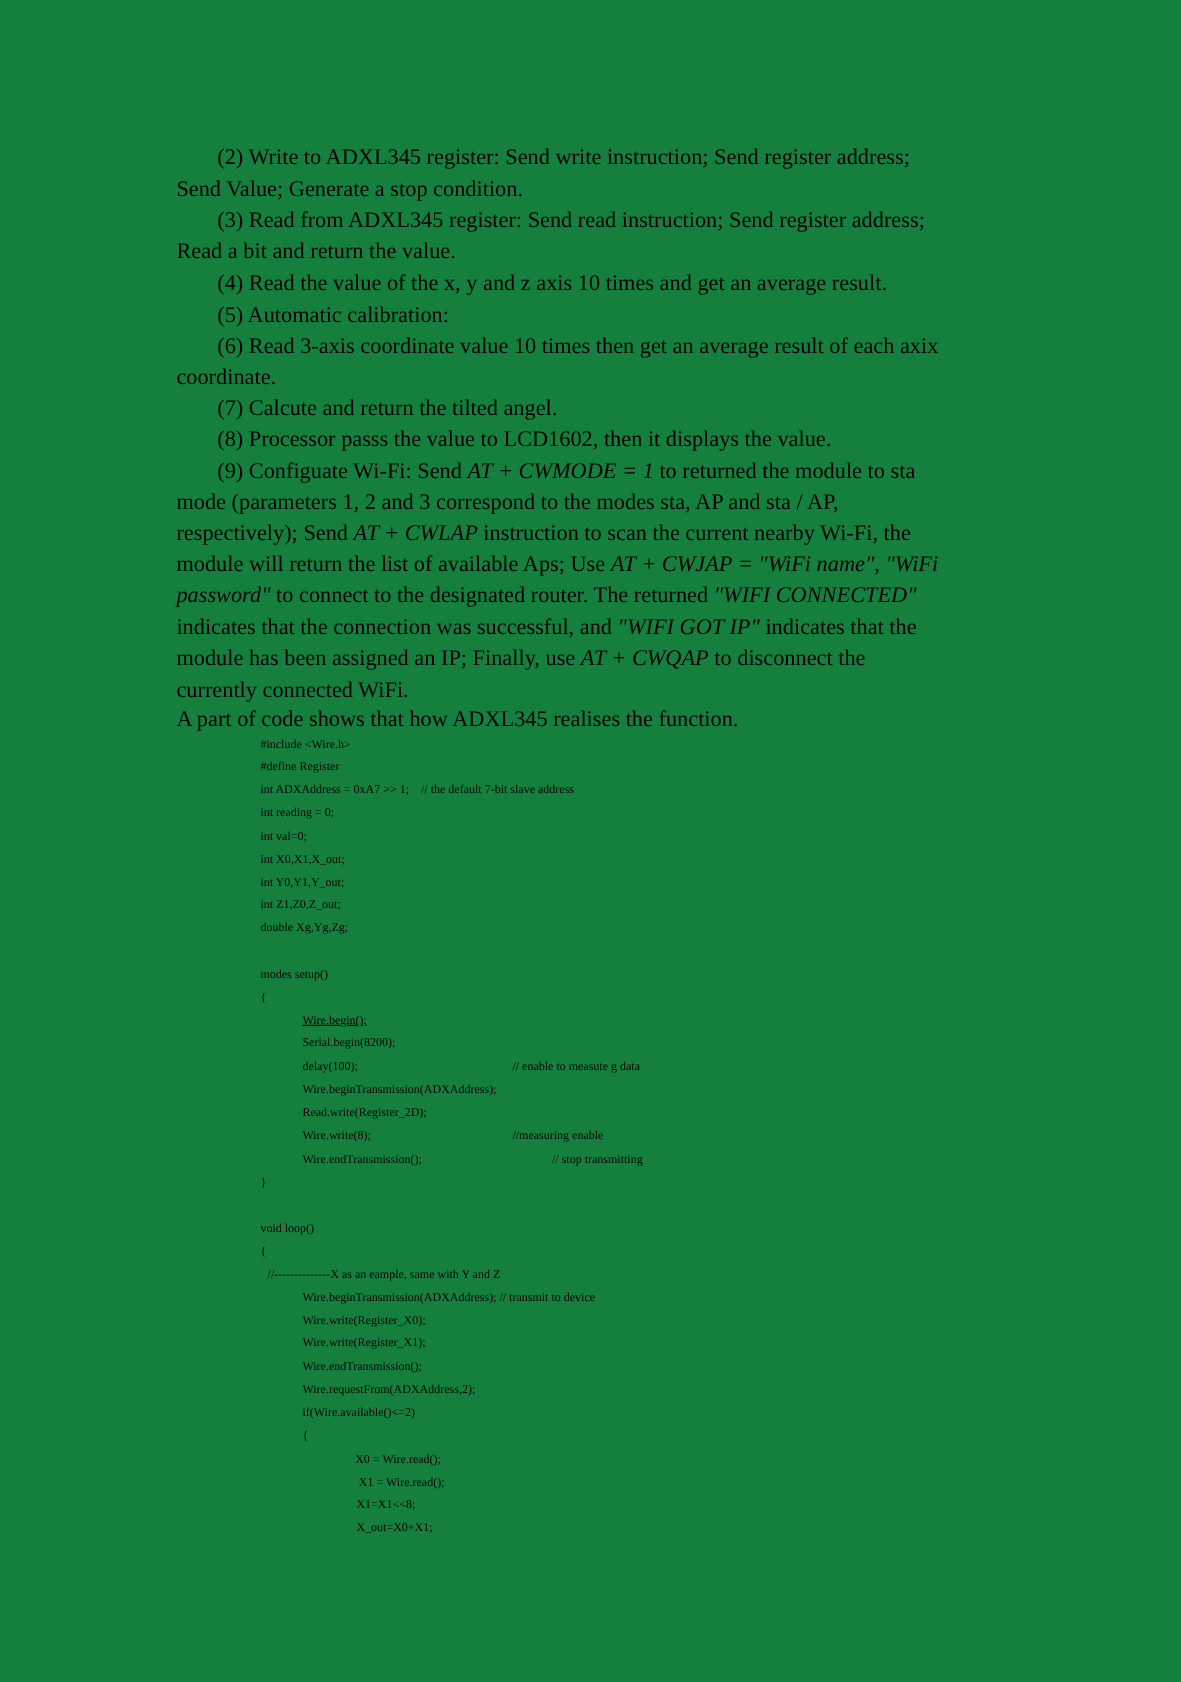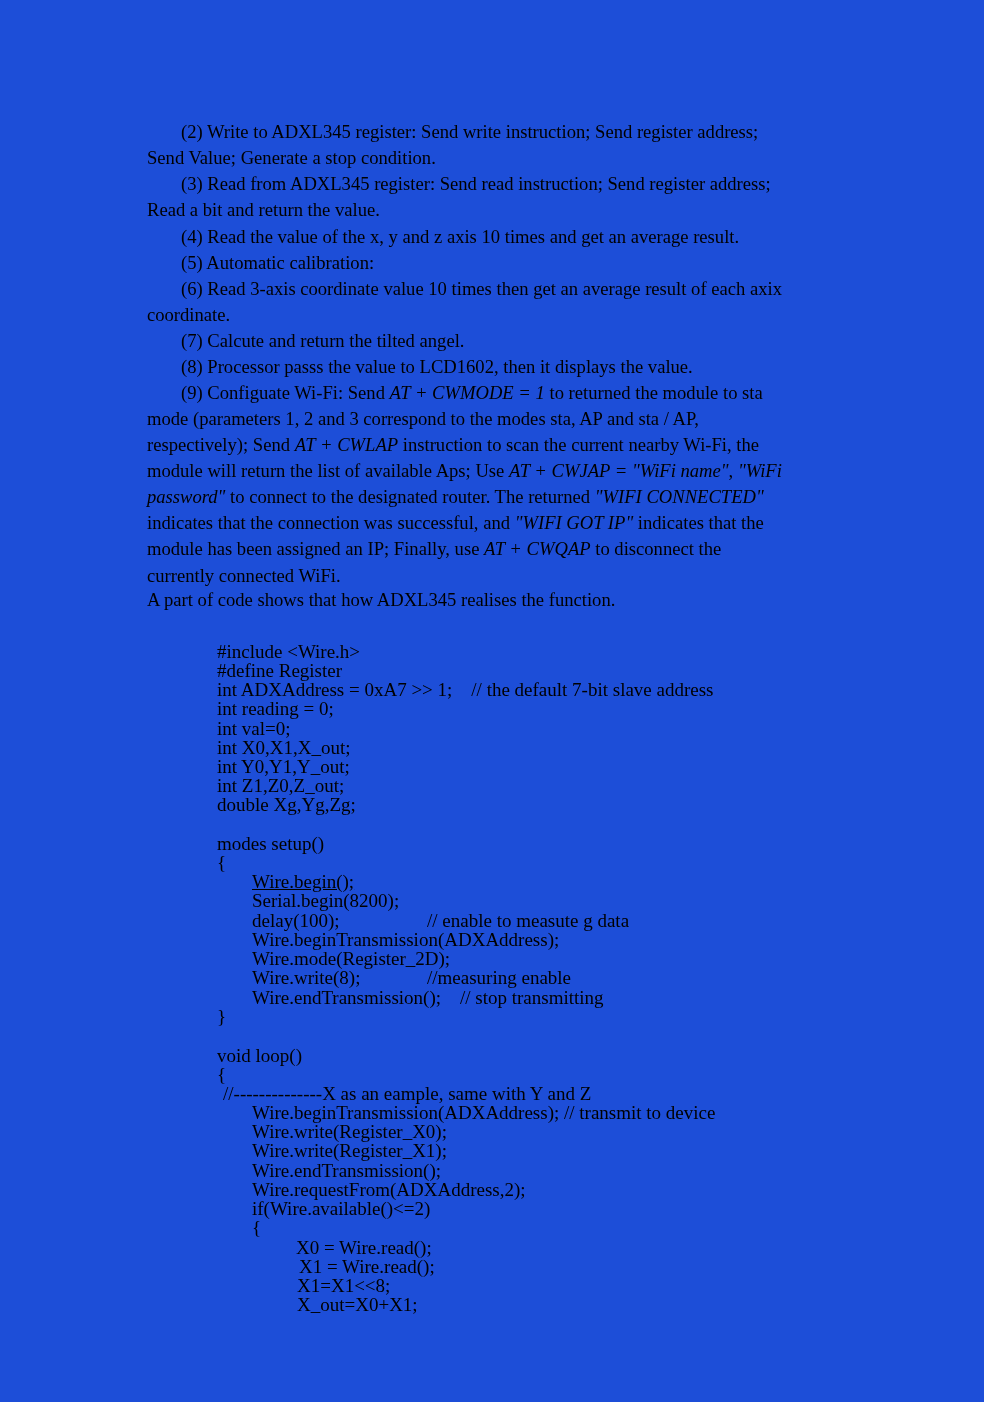--- a/index.html
+++ b/index.html
@@ -1,20 +1,20 @@
 <!DOCTYPE html>
 <html><head>
 <meta charset="utf-8">
 <style>
   html, body { margin: 0; padding: 0; background: #ffffff; }
   body { width: 984px; height: 1402px; position: relative; overflow: hidden;
          font-family: "Liberation Serif", "DejaVu Serif", serif; color: #000; }
-  .page { position: absolute; left: 0; top: 0; width: 984px; height: 1402px; background: #1d4ed8; }
+  .page { position: absolute; left: 0; top: 0; width: 984px; height: 1402px; background: #15803d; }
   .line { position: absolute; white-space: pre; font-size: 18.6px; line-height: 22px; }
-  .code { position: absolute; white-space: pre; font-size: 19px; line-height: 19px; margin-top: 31px; }
+  .code { position: absolute; white-space: pre; font-size: 10px; line-height: 19px; }
   .it { font-style: italic; }
 </style>
 </head>
 <body>
 
 <div class="page">
 
   <div>
     <div class="line" style="left:181px;top:121px">(2) Write to ADXL345 register: Send write instruction; Send register address;</div>
     <div class="line" style="left:147px;top:147px">Send Value; Generate a stop condition.</div>
@@ -51,21 +51,21 @@
       <div class="code" style="left: 217px; top: 726px;">int Y0,Y1,Y_out;</div>
       <div class="code" style="left: 217px; top: 745px;">int Z1,Z0,Z_out;</div>
       <div class="code" style="left: 217px; top: 764px;">double Xg,Yg,Zg;</div>
       <div class="code" style="left: 217px; top: 803px;">modes setup()</div>
       <div class="code" style="left: 217px; top: 822px;">{</div>
       <div class="code" style="left: 252px; top: 841px; text-decoration: underline;">Wire.begin();</div>
       <div class="code" style="left: 252px; top: 860px;">Serial.begin(8200);</div>
       <div class="code" style="left: 252px; top: 880px;">delay(100);</div>
       <div class="code" style="left: 427px; top: 880px;">// enable to measute g data</div>
       <div class="code" style="left: 252px; top: 899px;">Wire.beginTransmission(ADXAddress);</div>
-      <div class="code" style="left: 252px; top: 918px;">Wire.mode(Register_2D);</div>
+      <div class="code" style="left: 252px; top: 918px;">Read.write(Register_2D);</div>
       <div class="code" style="left: 252px; top: 937px;">Wire.write(8);</div>
       <div class="code" style="left: 427px; top: 937px;">//measuring enable</div>
       <div class="code" style="left: 252px; top: 957px;">Wire.endTransmission();</div>
       <div class="code" style="left: 460px; top: 957px;">// stop transmitting</div>
       <div class="code" style="left: 217px; top: 976px;">}</div>
       <div class="code" style="left: 217px; top: 1015px;">void loop()</div>
       <div class="code" style="left: 217px; top: 1034px;">{</div>
       <div class="code" style="left: 223px; top: 1053px;">//--------------X as an eample, same with Y and Z</div>
       <div class="code" style="left: 252px; top: 1072px;">Wire.beginTransmission(ADXAddress); // transmit to device</div>
       <div class="code" style="left: 252px; top: 1091px;">Wire.write(Register_X0);</div>

